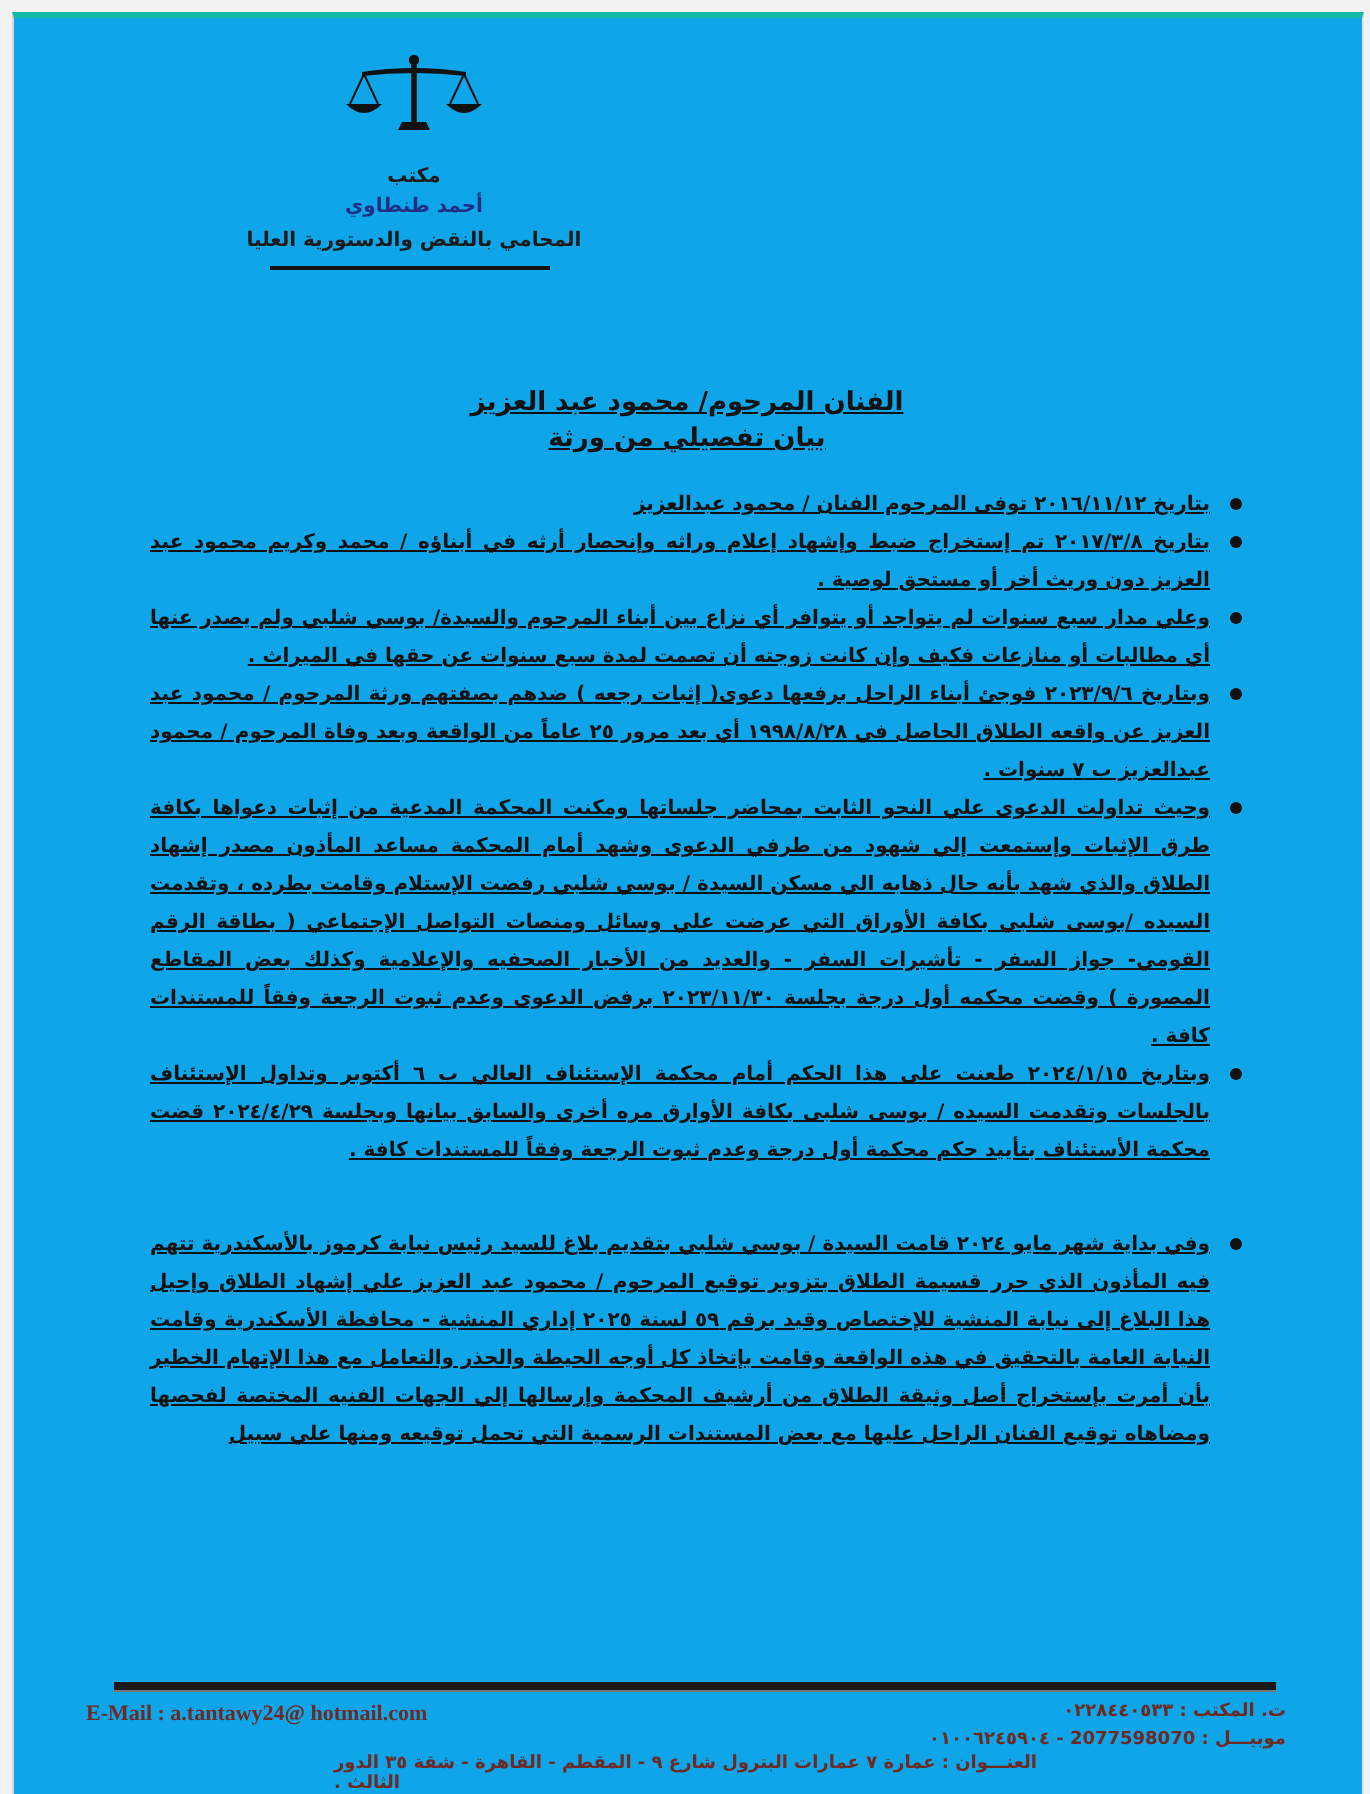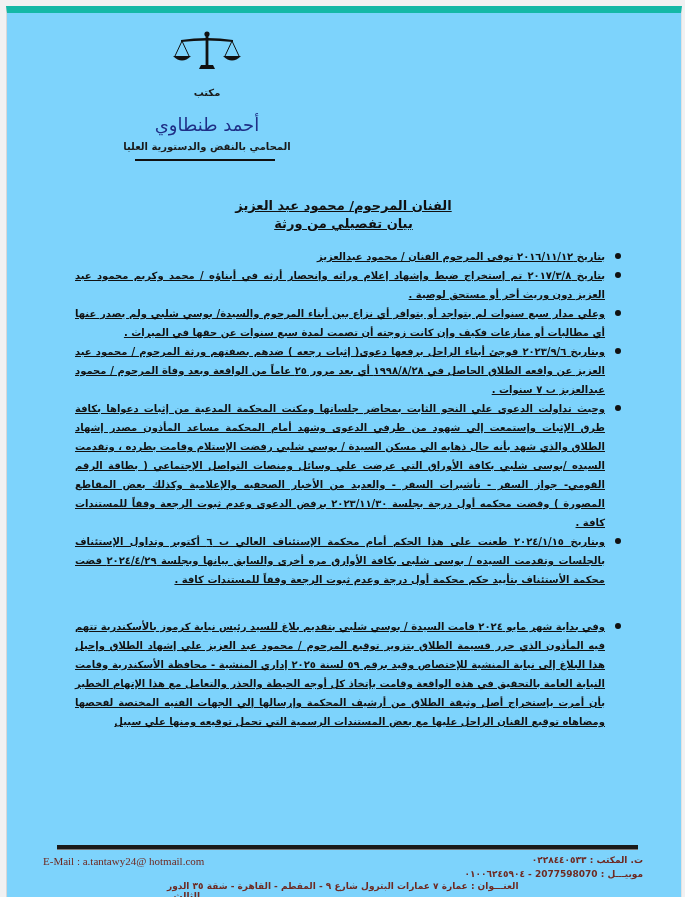--- a/index.html
+++ b/index.html
@@ -3,36 +3,36 @@
   <meta charset="utf-8">
   <style>
     html, body { margin: 0; padding: 0; }
     body {
       width: 685px; height: 897px; overflow: hidden;
       background: #f1f1f2;
       font-family: "DejaVu Sans", sans-serif;
     }
     .page {
       position: absolute; left: 6px; top: 6px; width: 676px; height: 891px;
-      background: #7dd3fc;
+      background: #0ea5e9;
       border-left: 1px solid #d8d8d8;
-      border-top: 7px solid #14b8a6;
+      border-top: 3px solid #14b8a6;
       border-right: 1px solid #e2e2e2;
       box-sizing: border-box;
     }
     
     .letterhead {
       position: absolute; left: 100px; top: 18px; width: 200px;
       text-align: center; color: #1a1a1a;
     }
     .scales-icon { display: block; margin: 0 auto; width: 72px; height: 40px; }
     .office-label { font-size: 10px; font-weight: bold; margin-top: 16px; }
     .lawyer-name {
-      font-size: 18px; font-weight: normal; color: #1f2f86;
-      margin-top: 16px; letter-spacing: 1px;
+      font-size: 10px; font-weight: bold; color: #1f2f86;
+      margin-top: 4px; letter-spacing: 1px;
     }
     .lawyer-title { font-size: 10px; font-weight: bold; margin-top: 6px; white-space: nowrap; }
     .title-rule {
       width: 140px; height: 2px; background: #111; margin: 7px auto 0; position: relative; left: -2px;
     }
     
     .doc-heading {
       position: absolute; left: 0; width: 685px; top: 184px;
       text-align: center; direction: rtl;
     }
@@ -55,21 +55,21 @@
       width: 6px; height: 6px; border-radius: 50%; background: #111;
     }
     .body li.spaced { margin-top: 28px; }
     
     .footer-rule {
       position: absolute; left: 50px; top: 832px; width: 581px; height: 4px;
       background: #1a1a1a; border-bottom: 1px solid #777;
     }
     .email {
       position: absolute; left: 36px; top: 842px;
-      font-family: "Liberation Serif", serif; font-size: 11px; font-weight: normal;
+      font-family: "Liberation Serif", serif; font-size: 11px; font-weight: bold;
       color: #6e2a22; direction: ltr;
     }
     .contact {
       position: absolute; right: 38px; top: 840px; direction: rtl;
       font-size: 9px; font-weight: bold; color: #6e2a22; line-height: 14px;
       text-align: right;
     }
     .address {
       position: absolute; left: 160px; width: 360px; top: 868px; direction: rtl;
       font-size: 9px; font-weight: bold; color: #6e2a22; text-align: left;

